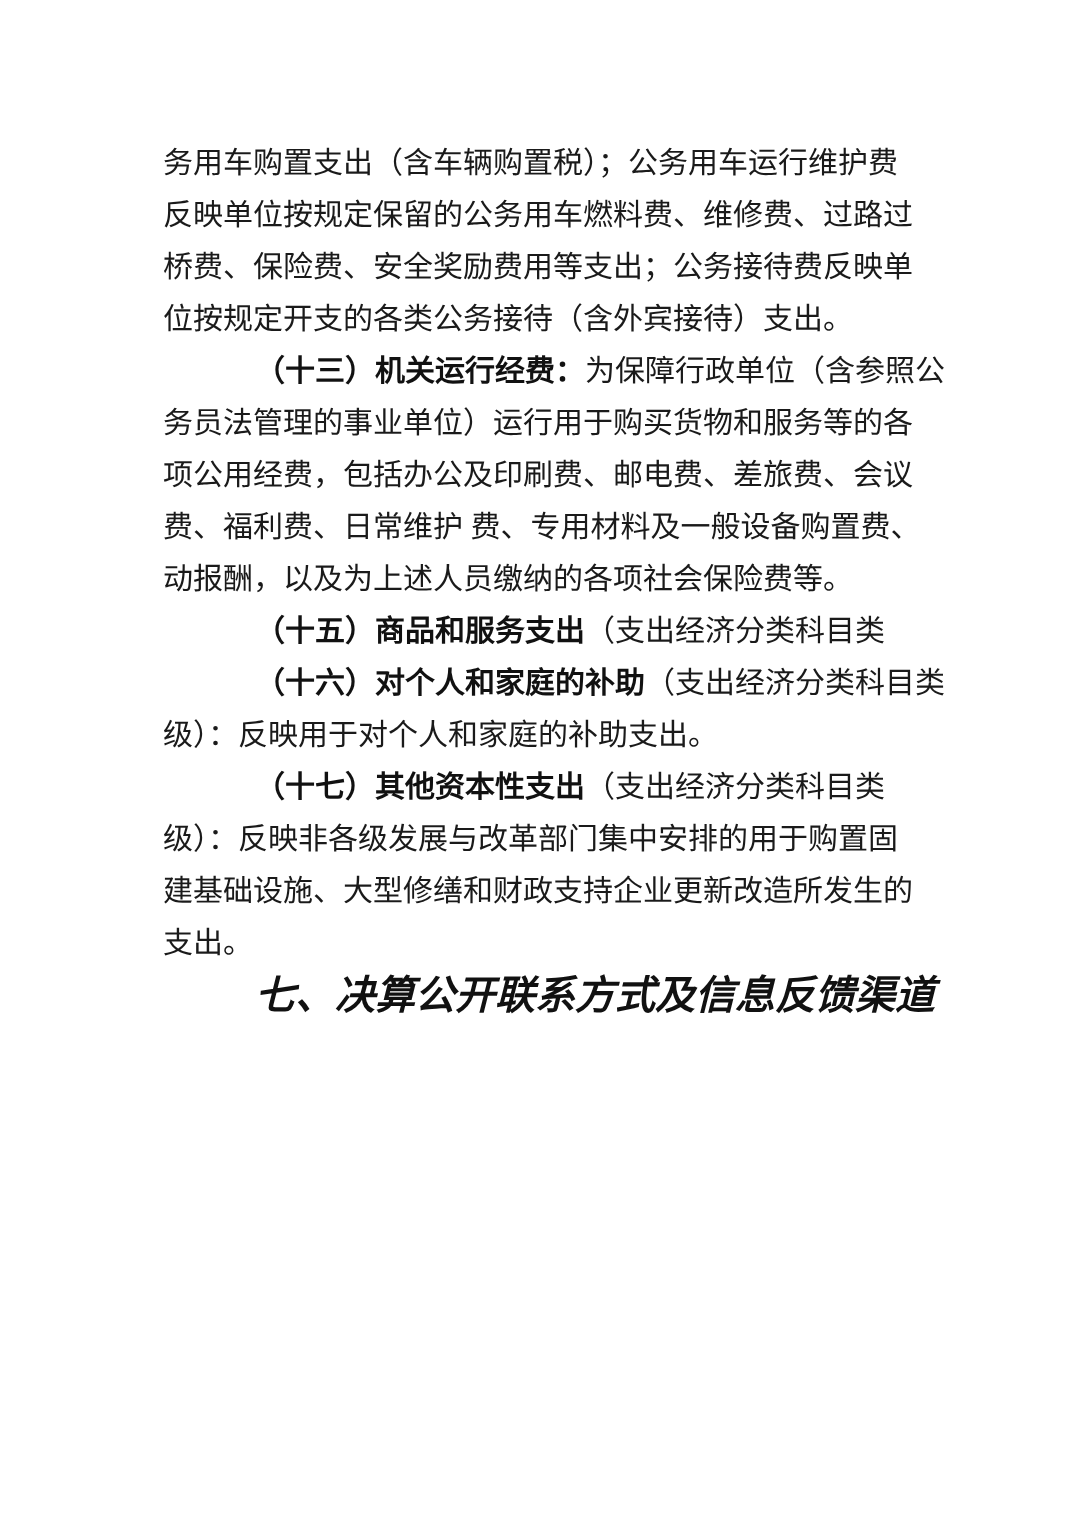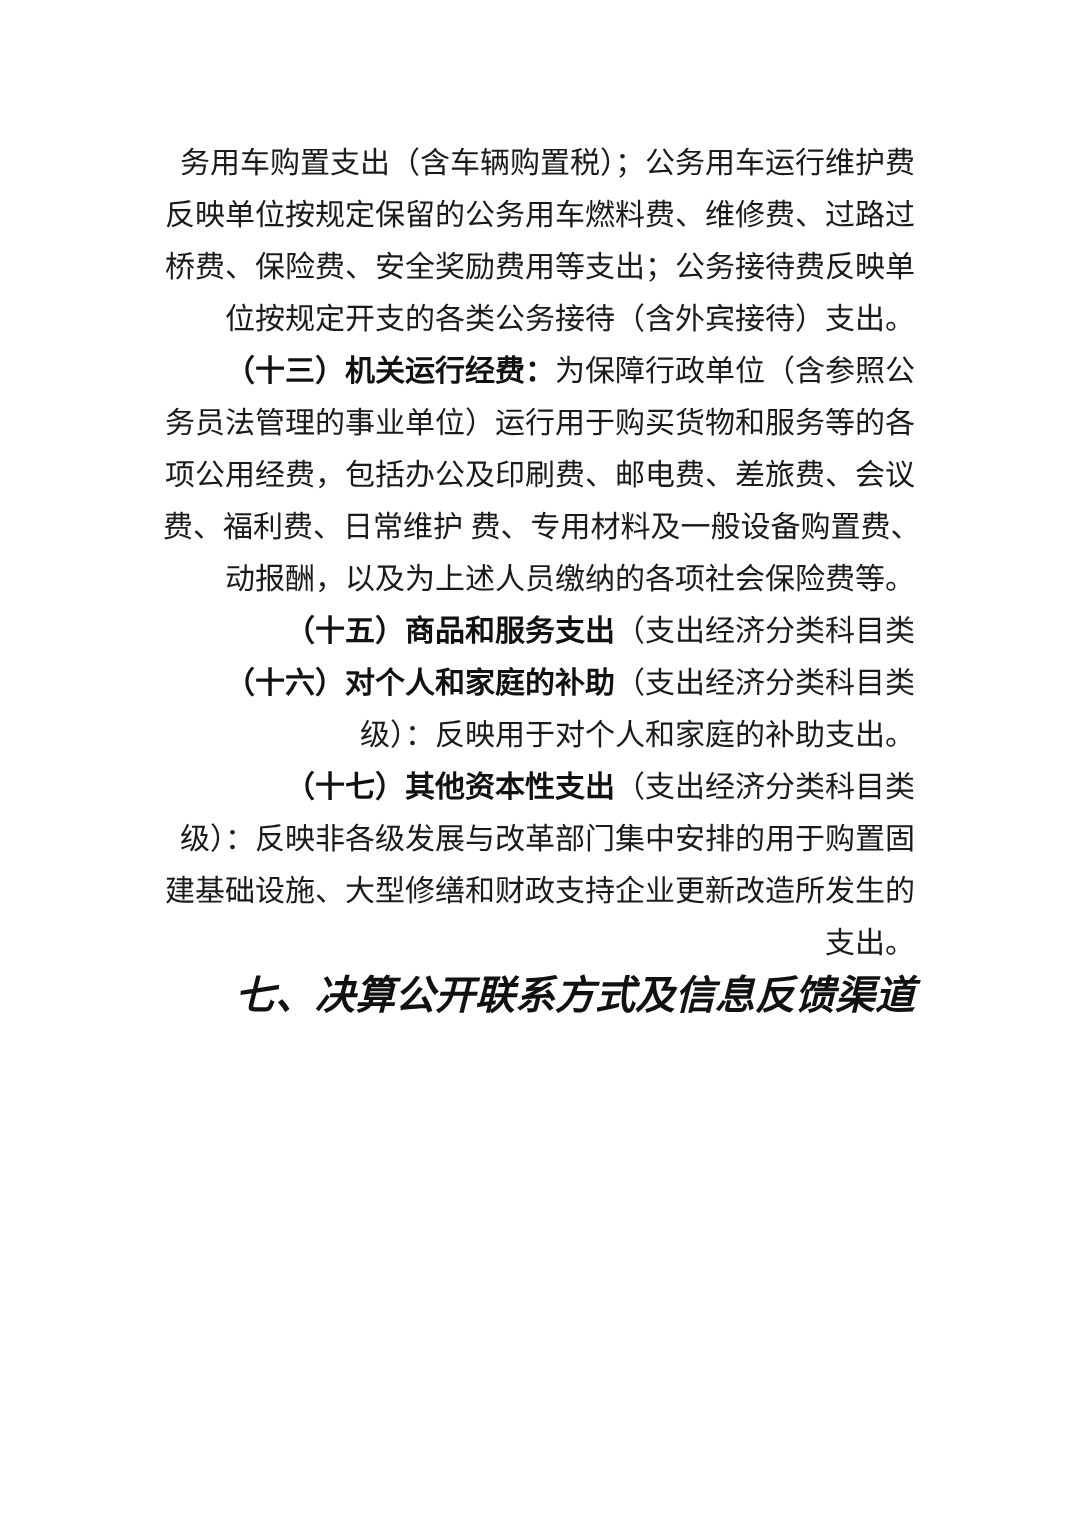--- a/index.html
+++ b/index.html
@@ -22,28 +22,28 @@
     top: 137px;
     width: 752px;
   }
   .line {
     height: 52px;
     line-height: 52px;
     font-size: 30px;
     color: #1a1a1a;
     white-space: nowrap;
     letter-spacing: 0;
-    text-align: right;
   }
   .line.indent {
     padding-left: 60px; 
   }
   .run-bold {
     font-weight: 700;
     color: #111111;
+    margin-left: 32px;
   }
   .line.heading {
     font-family: "Liberation Sans", "DejaVu Sans", sans-serif;
     font-weight: 700;
     color: #000000;
     font-size: 40px;
     font-style: italic;
   }
 </style>
 </head>

